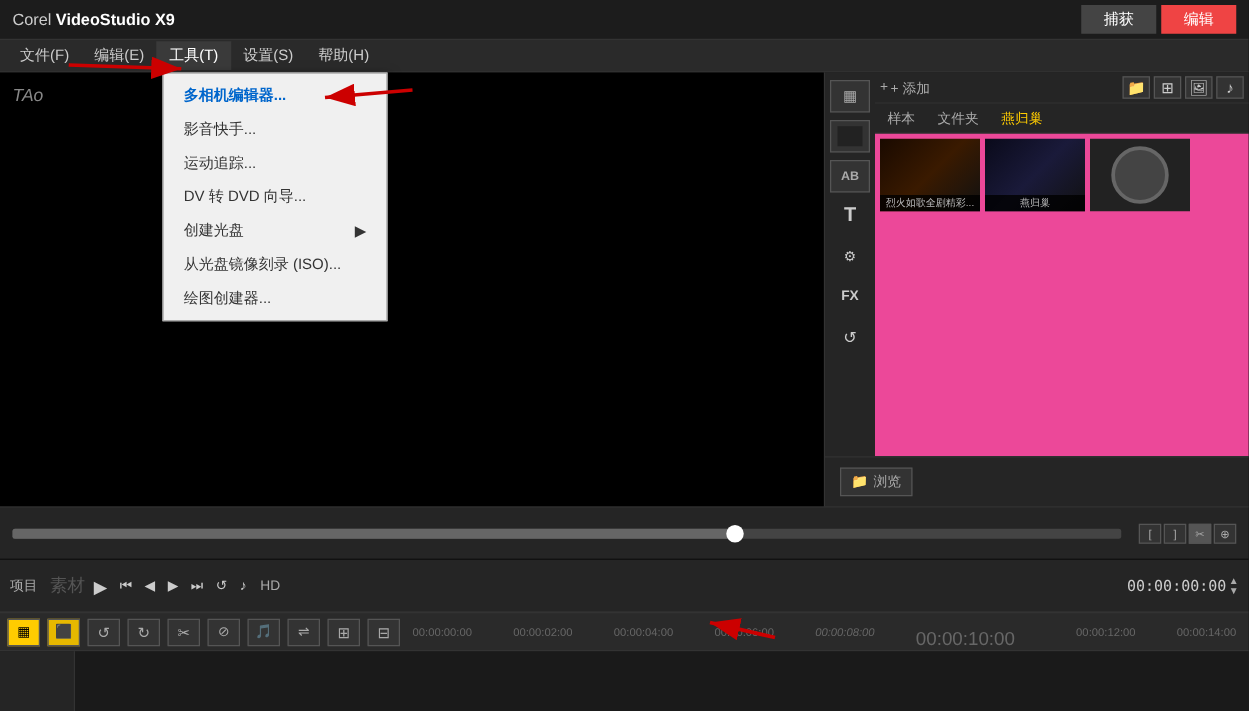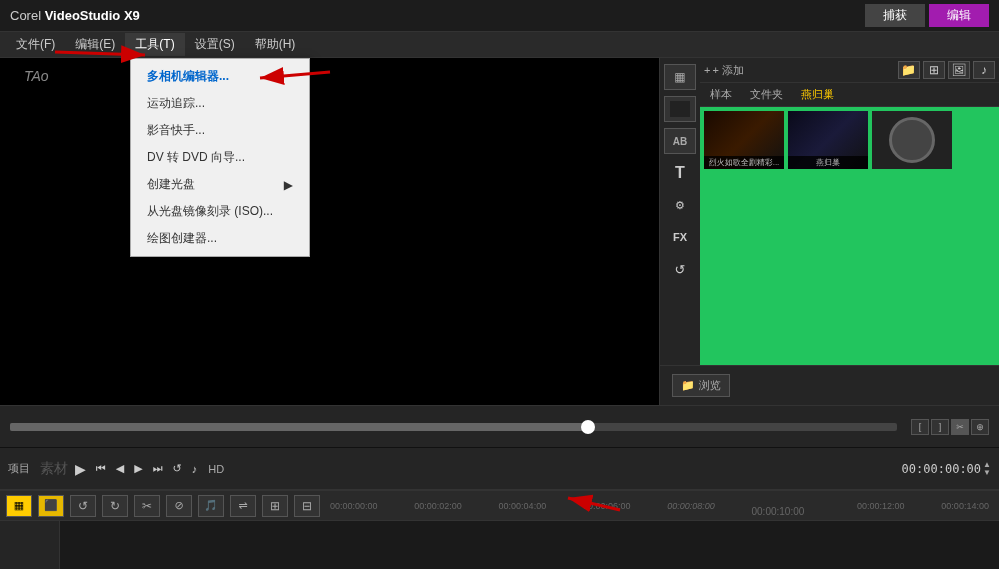--- a/index.html
+++ b/index.html
@@ -42,21 +42,21 @@
       padding: 3px 18px;
       border: none;
       cursor: pointer;
       font-size: 12px;
       color: #fff;
     }
     .btn-capture {
       background: #444;
     }
     .btn-edit {
-      background: #a21caf;
+      background: #ef4444;
     }
 
     
     #menu-bar {
       width: 100%;
       height: 26px;
       background: #2a2a2a;
       display: flex;
       align-items: center;
       padding: 0 6px;
@@ -206,21 +206,21 @@
       font-size: 11px;
     }
     .file-tab.active {
       color: #fff;
     }
     .file-tab.highlighted {
       color: #ffcc00;
     }
     #thumbs-area {
       flex: 1;
-      background: #22c55e;
+      background: #ec4899;
       display: flex;
       flex-wrap: wrap;
       gap: 4px;
       padding: 4px;
       align-content: flex-start;
     }
     .thumb-item {
       width: 80px;
       height: 58px;
       background: #111;
@@ -383,36 +383,36 @@
   <div id="menu-bar">
     <span class="menu-item">文件(F)</span>
     <span class="menu-item">编辑(E)</span>
     <span class="menu-item active">工具(T)</span>
     <span class="menu-item">设置(S)</span>
     <span class="menu-item">帮助(H)</span>
   </div>
 
   <div id="dropdown-menu">
     <div class="dropdown-item highlighted" style="color:#0066cc; font-weight:bold;">多相机编辑器...</div>
+    <div class="dropdown-item">影音快手...</div>
     <div class="dropdown-item">运动追踪...</div>
-    <div class="dropdown-item">影音快手...</div>
     <div class="dropdown-item">DV 转 DVD 向导...</div>
     <div class="dropdown-item">
       <span>创建光盘</span>
       <span>▶</span>
     </div>
     <div class="dropdown-item">从光盘镜像刻录 (ISO)...</div>
     <div class="dropdown-item">绘图创建器...</div>
   </div>
 
   <div id="middle-section">
 
     <div id="preview-black-area">
 
-      <span style="position:absolute; top:10px; left:24px; color:#888; font-size:14px; font-style:italic;">TAo</span>
+      <span style="position:absolute; top:10px; left:10px; color:#888; font-size:14px; font-style:italic;">TAo</span>
     </div>
 
     <div id="full-right">
       <div id="full-right-top">
 
         <div id="icon-bar">
           <div class="icon-btn-box">
             <span style="font-size:12px;">▦</span>
           </div>
           <div class="icon-btn-box">
@@ -541,21 +541,21 @@
       <div class="tl-btn" style="font-size:11px;">⇌</div>
       <div class="tl-btn">⊞</div>
       <div class="tl-btn">⊟</div>
 
       <div style="flex:1; display:flex; align-items:center; justify-content:space-between; padding:0 4px;">
         <span style="font-size:9px; color:#666;">00:00:00:00</span>
         <span style="font-size:9px; color:#666;">00:00:02:00</span>
         <span style="font-size:9px; color:#666;">00:00:04:00</span>
         <span style="font-size:9px; color:#666;">00:00:06:00</span>
         <span style="font-size:9px; color:#666;font-style:italic;">00:00:08:00</span>
-        <span style="font-size:10px; color:#666;margin-top:12px;">00:00:10:00</span>
+        <span style="font-size:15px; color:#666;margin-top:12px;">00:00:10:00</span>
         <span style="font-size:9px; color:#666;margin-left:16px;">00:00:12:00</span>
         <span style="font-size:9px; color:#666;">00:00:14:00</span>
       </div>
     </div>
 
     <div id="timeline-tracks">
       <div id="track-labels"></div>
       <div id="track-content">
         <div style="height:100%; background:#1a1a1a;"></div>
       </div>

